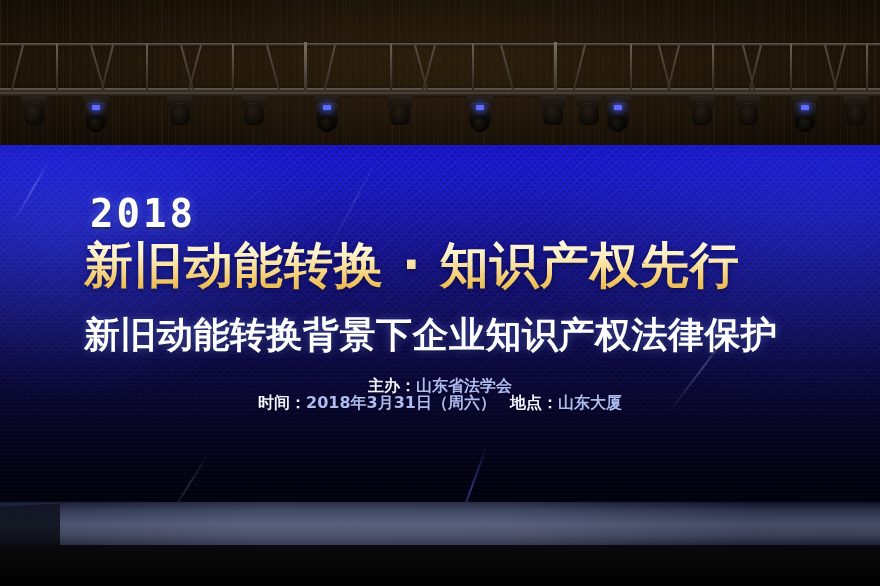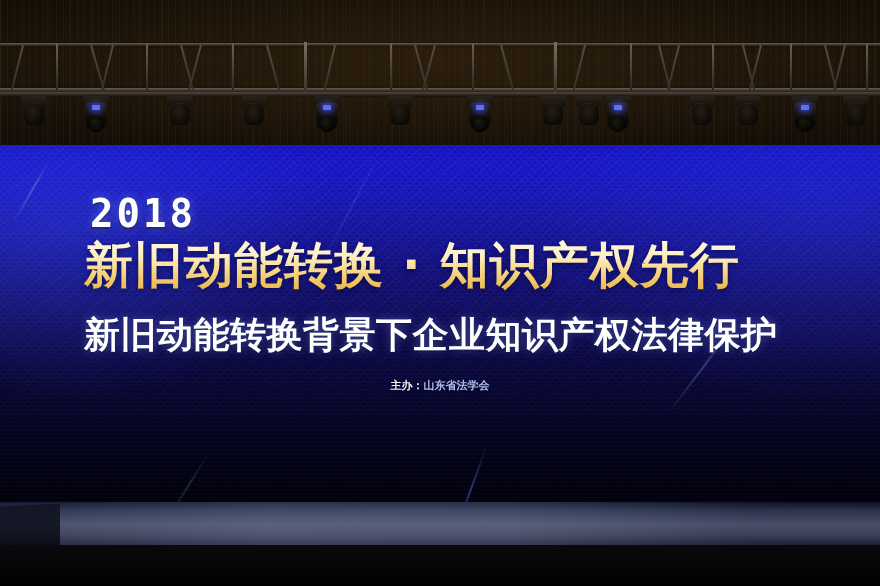--- a/index.html
+++ b/index.html
@@ -239,21 +239,21 @@
     margin-top: 8px;
   }
   .meta {
     position: absolute;
     left: 0; top: 232px;
     width: 880px;
     text-align: center;
     line-height: 17px;
   }
   .meta-line {
-    font-size: 11px;
+    font-size: 16px;
     font-weight: 700;
     white-space: nowrap;
     text-shadow: 0 1px 2px rgba(0,0,20,0.8);
   }
   .meta-label { color: #f2f5ff; }
   .meta-value { color: #aebbf0; font-weight: 700; }
   .meta-gap { display: inline-block; width: 14px; }
 
   
   .floor {
@@ -423,20 +423,23 @@
 
     <div class="screen-content">
       <div class="year">2018</div>
       <div class="headline">新旧动能转换 · 知识产权先行</div>
       <div class="subhead">新旧动能转换背景下企业知识产权法律保护</div>
 
       <div class="meta">
         <div class="meta-line">
           <span class="meta-label">主办：</span><span class="meta-value">山东省法学会</span>
         </div>
+        <div class="meta-line">
+          <span class="meta-label">时间：</span><span class="meta-value">2018年3月31日（周六）</span><span class="meta-gap"></span><span class="meta-label">地点：</span><span class="meta-value">山东大厦</span>
+        </div>
       </div>
     </div>
   </div>
 
   <div class="floor">
     <div class="floor-sheen"></div>
   </div>
   <div class="podium"></div>
   <div class="apron-edge"></div>
   <div class="apron"></div>

